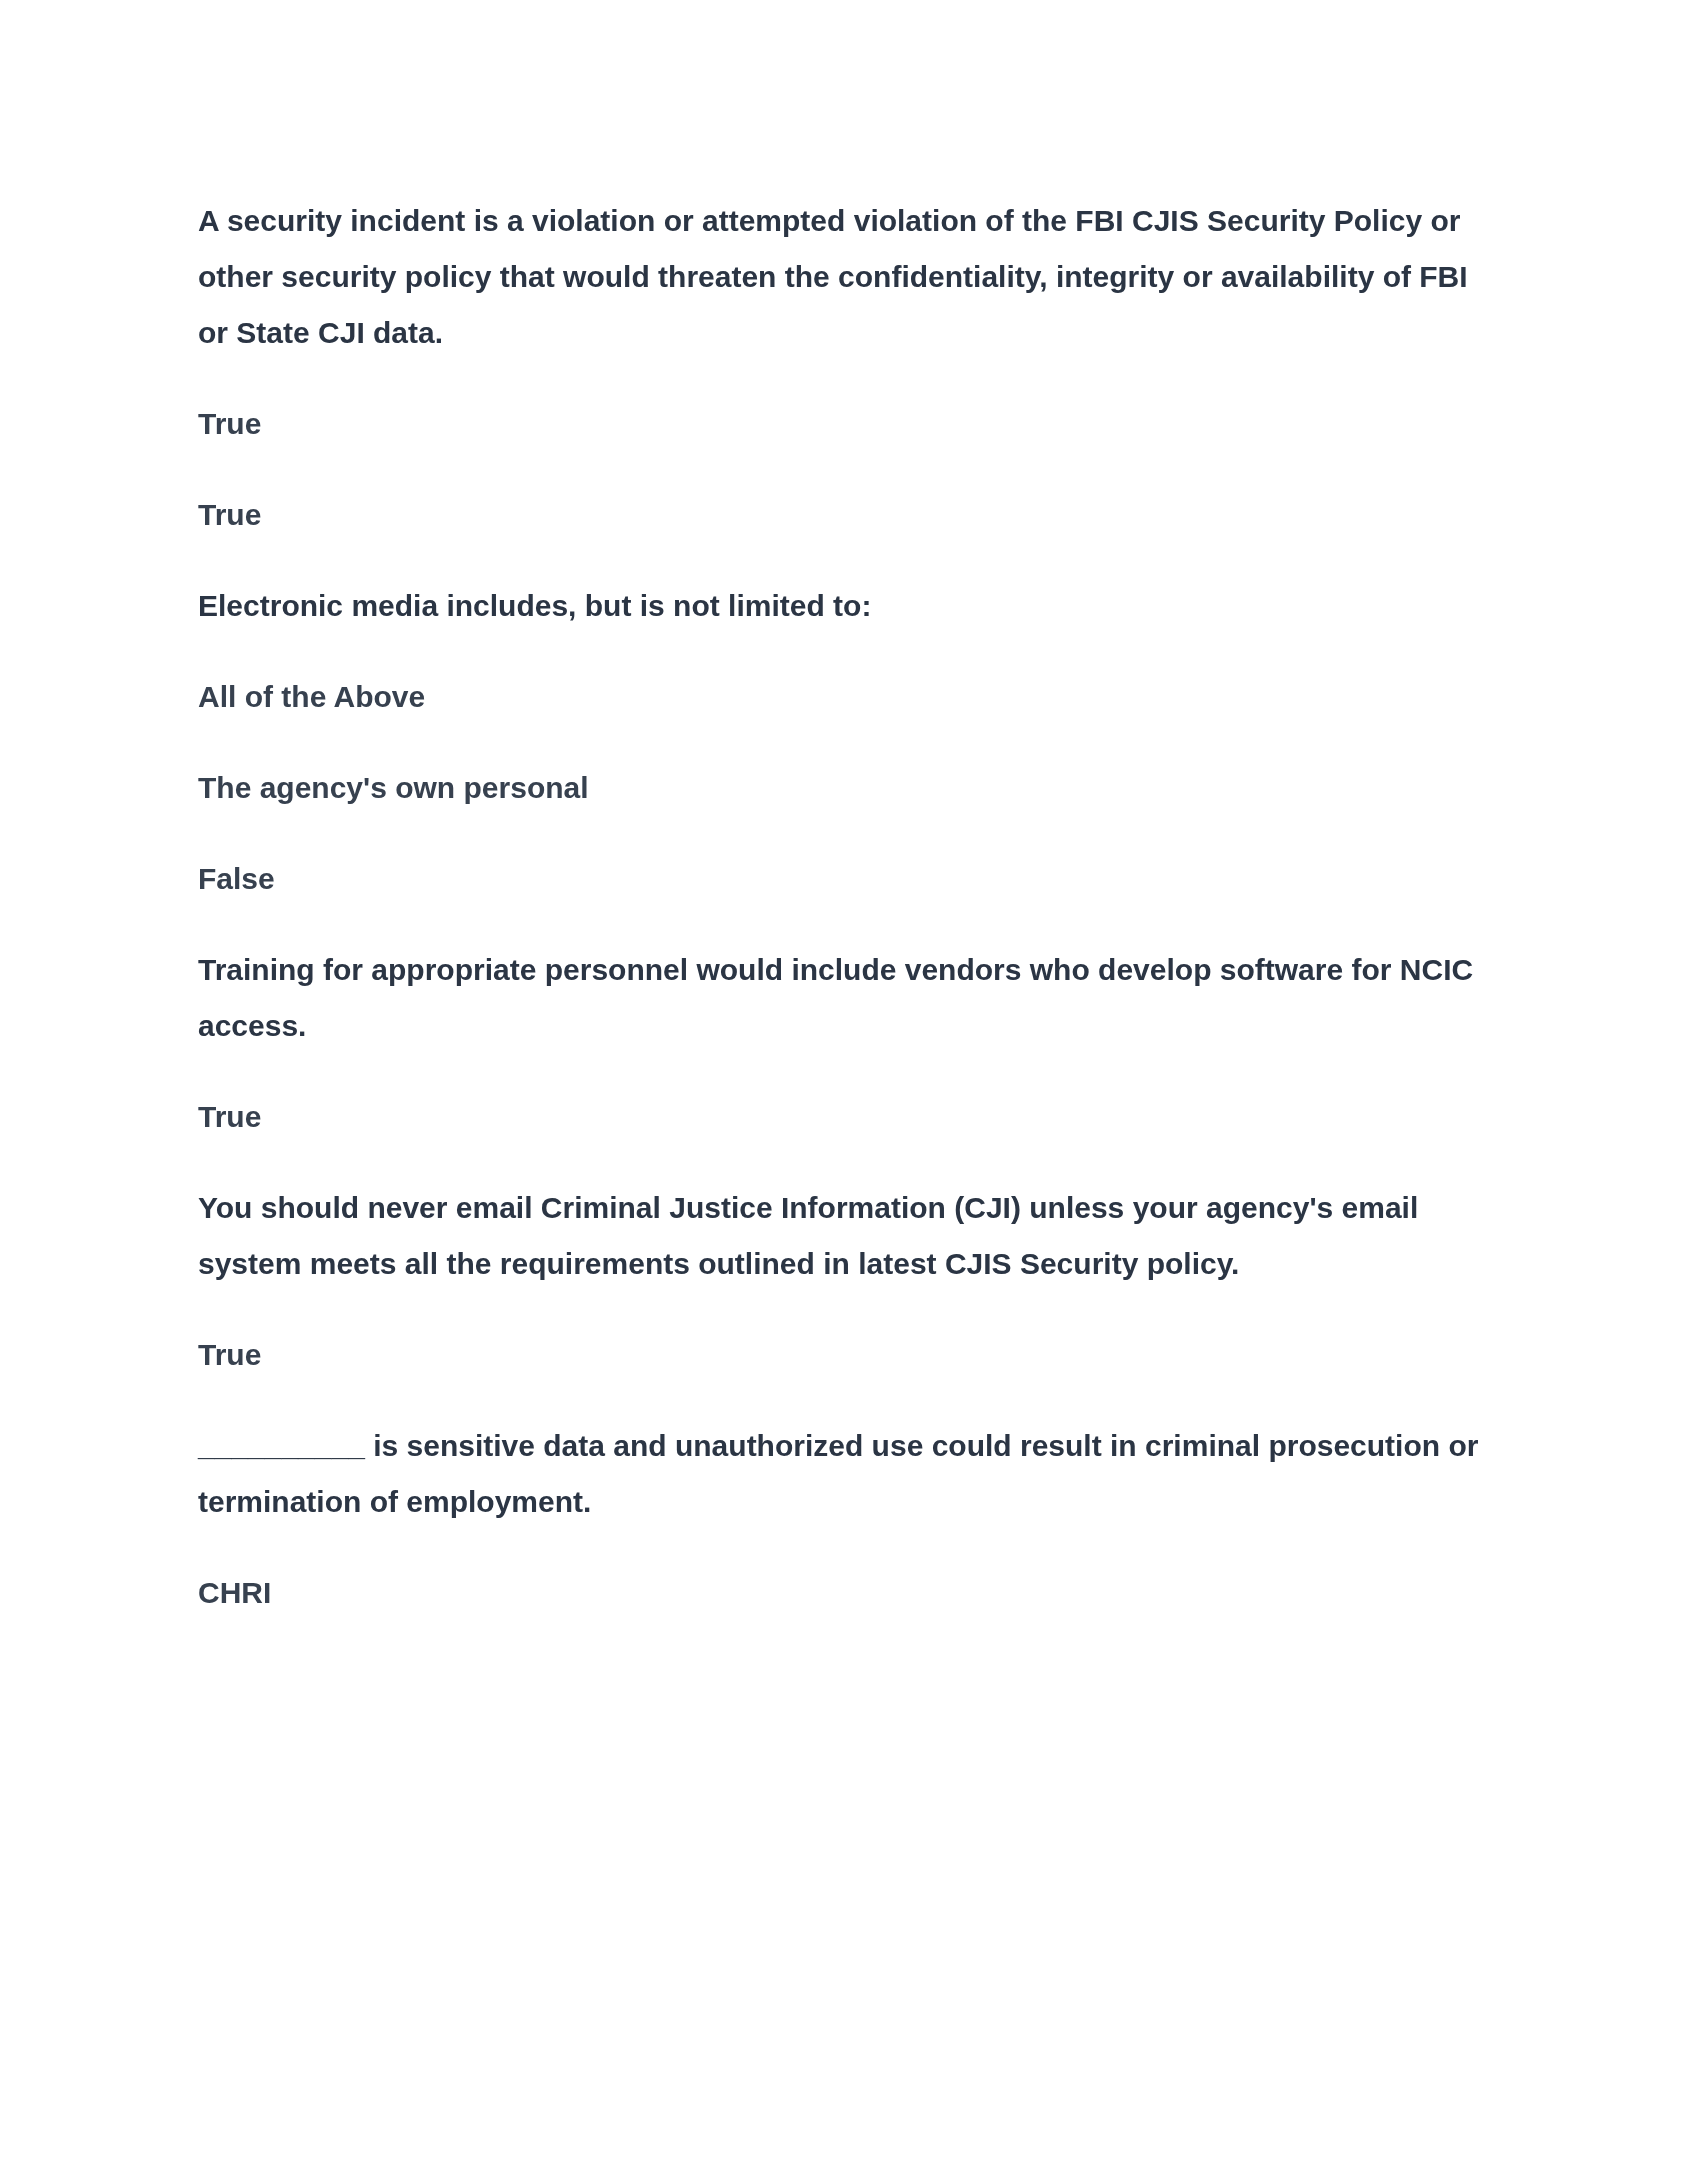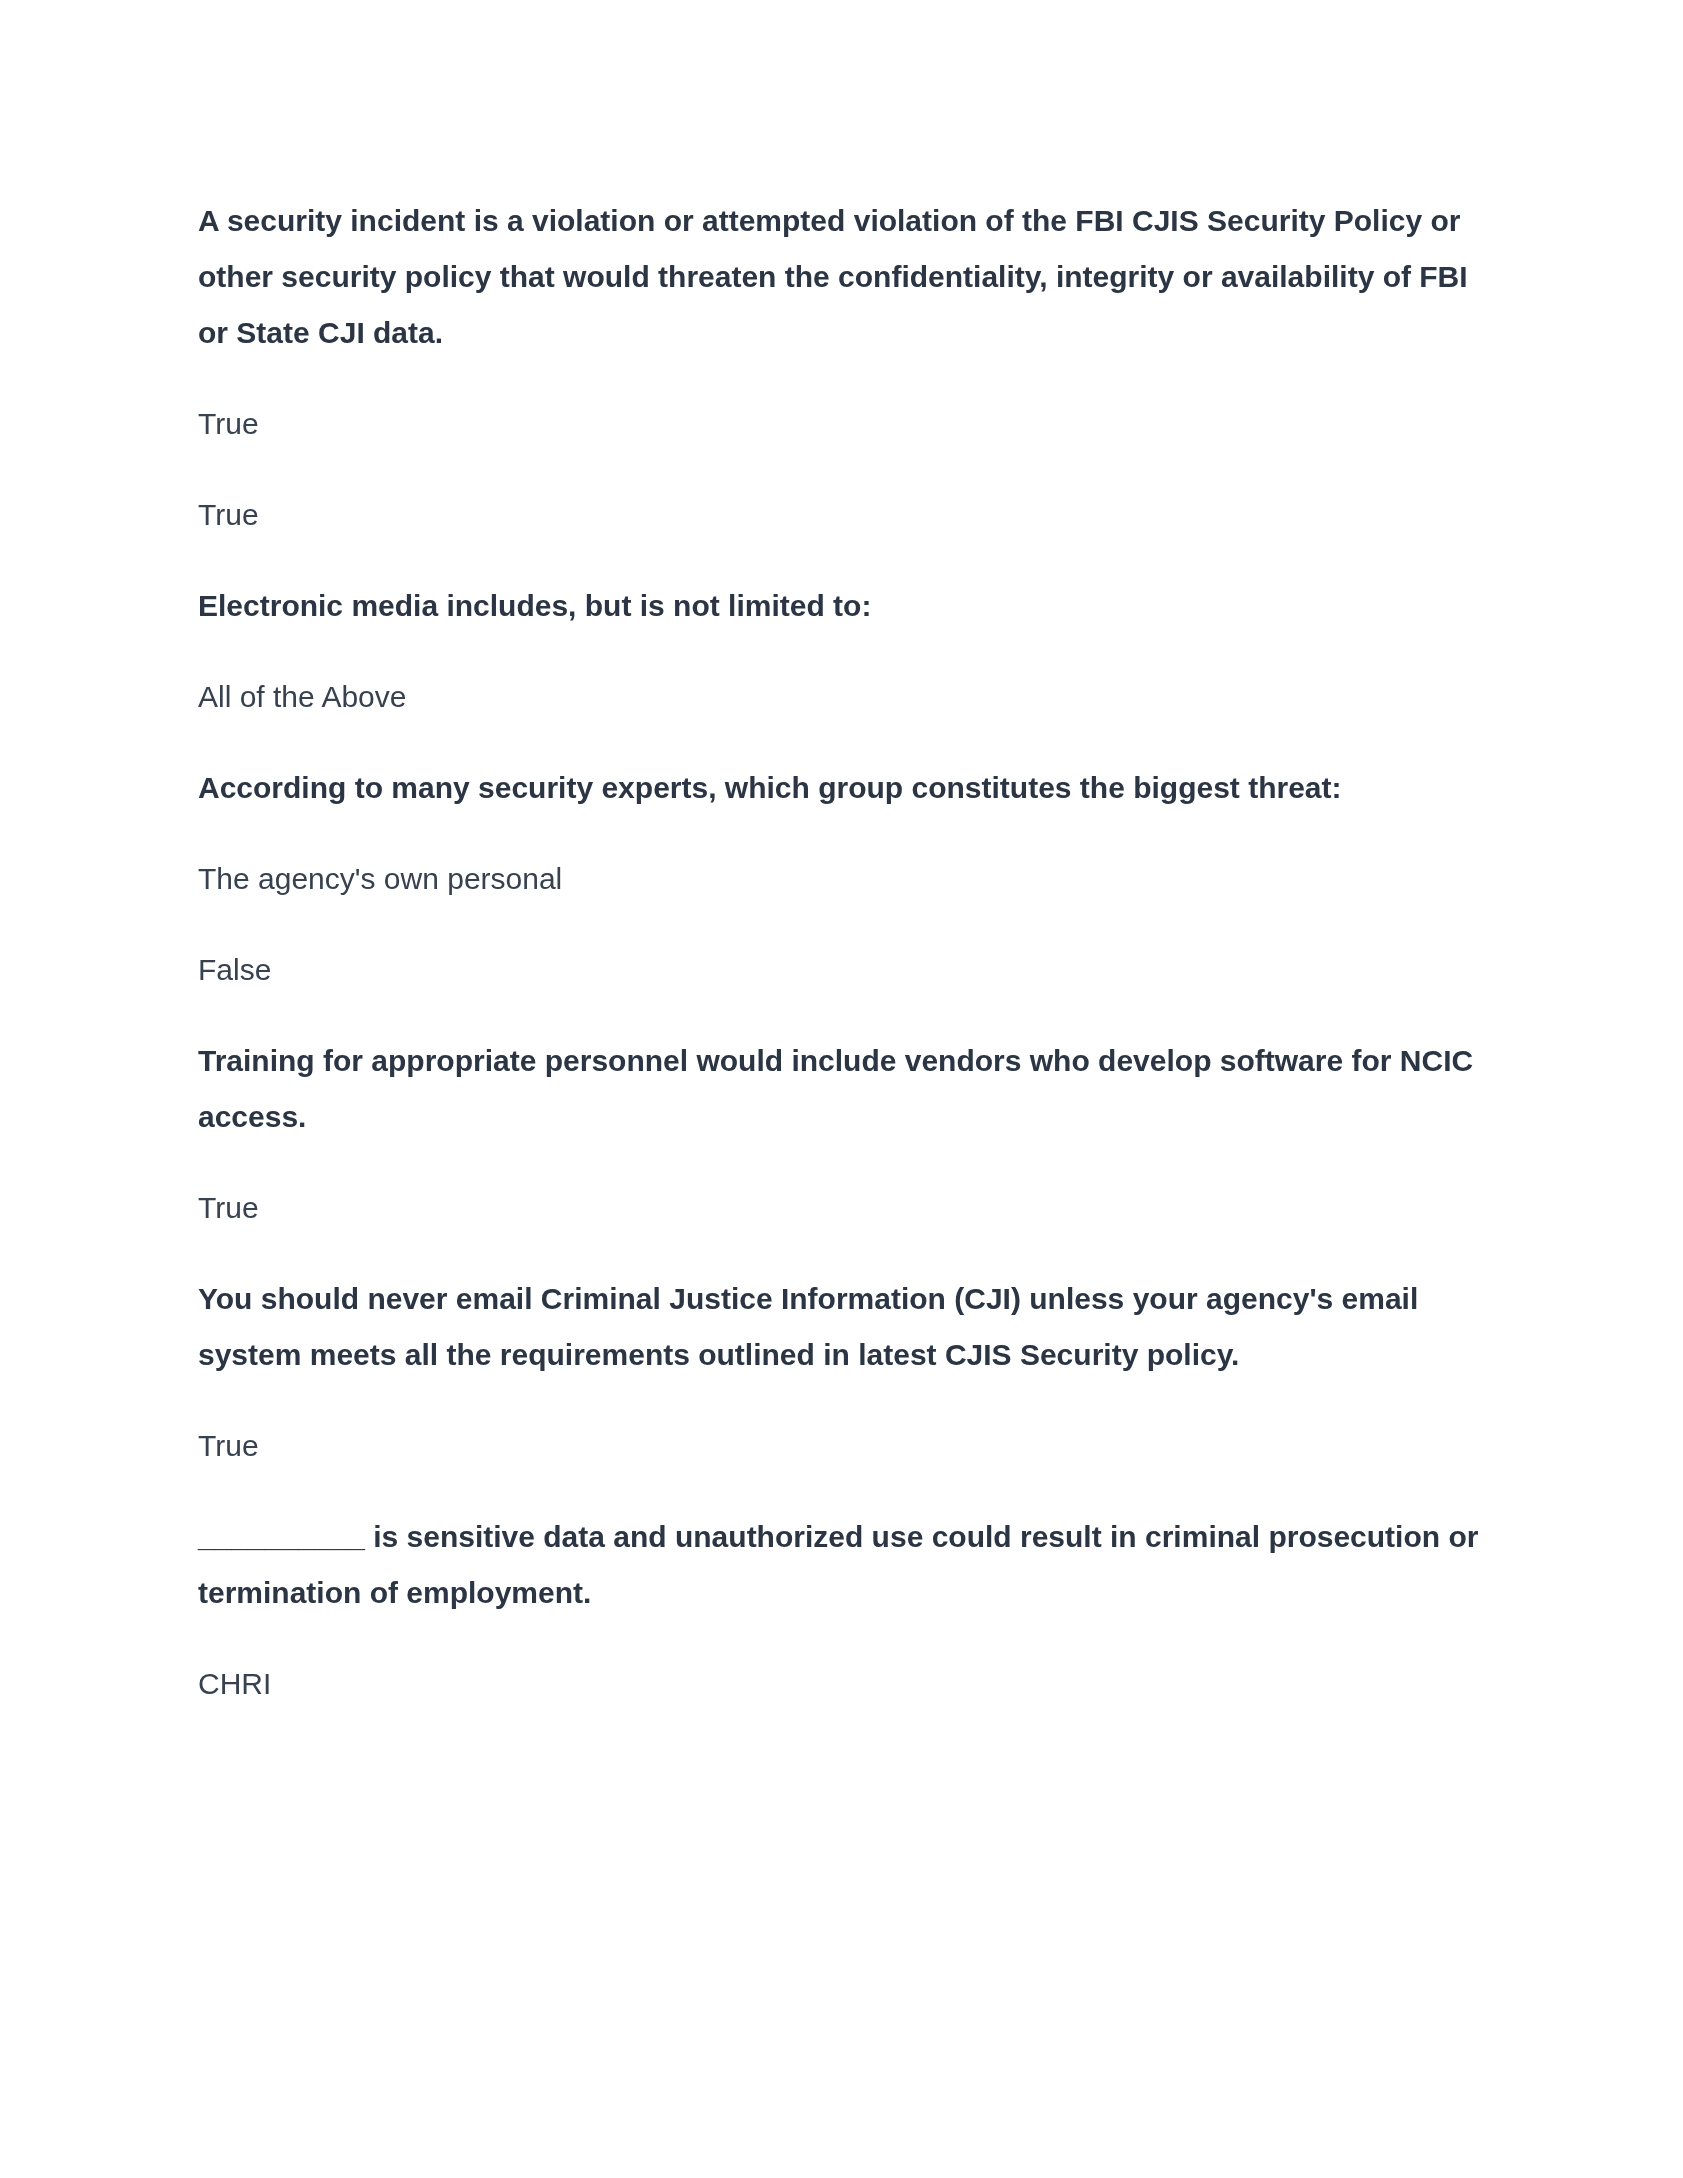--- a/index.html
+++ b/index.html
@@ -24,39 +24,38 @@
     font-size: 30px;
     line-height: 56px;
     color: #2d3748;
     white-space: normal;
   }
   .content p.question {
     font-weight: bold;
     color: #2b3544;
   }
   .content p.answer {
-    font-weight: normal;
+    font-weight: bold;
     color: #37414f;
   }
 </style>
 </head>
 <body>
 
 <div class="page">
   <div class="content">
 
     <p class="question">A security incident is a violation or attempted violation of the FBI CJIS Security Policy or other security policy that would threaten the confidentiality, integrity or availability of FBI or State CJI data.</p>
     <p class="answer">True</p>
 
     <p class="answer">True</p>
 
     <p class="question">Electronic media includes, but is not limited to:</p>
     <p class="answer">All of the Above</p>
 
-    <p class="question">According to many security experts, which group constitutes the biggest threat:</p>
     <p class="answer">The agency's own personal</p>
 
     <p class="answer">False</p>
 
     <p class="question">Training for appropriate personnel would include vendors who develop software for NCIC access.</p>
     <p class="answer">True</p>
 
     <p class="question">You should never email Criminal Justice Information (CJI) unless your agency's email system meets all the requirements outlined in latest CJIS Security policy.</p>
     <p class="answer">True</p>
 

